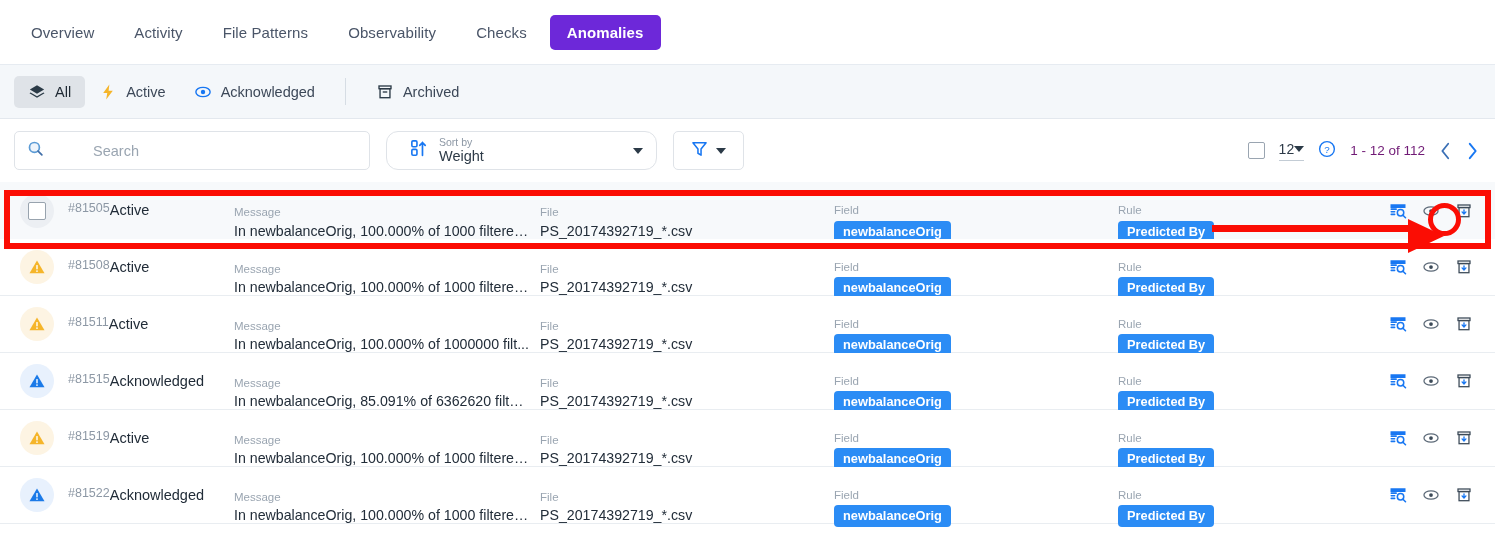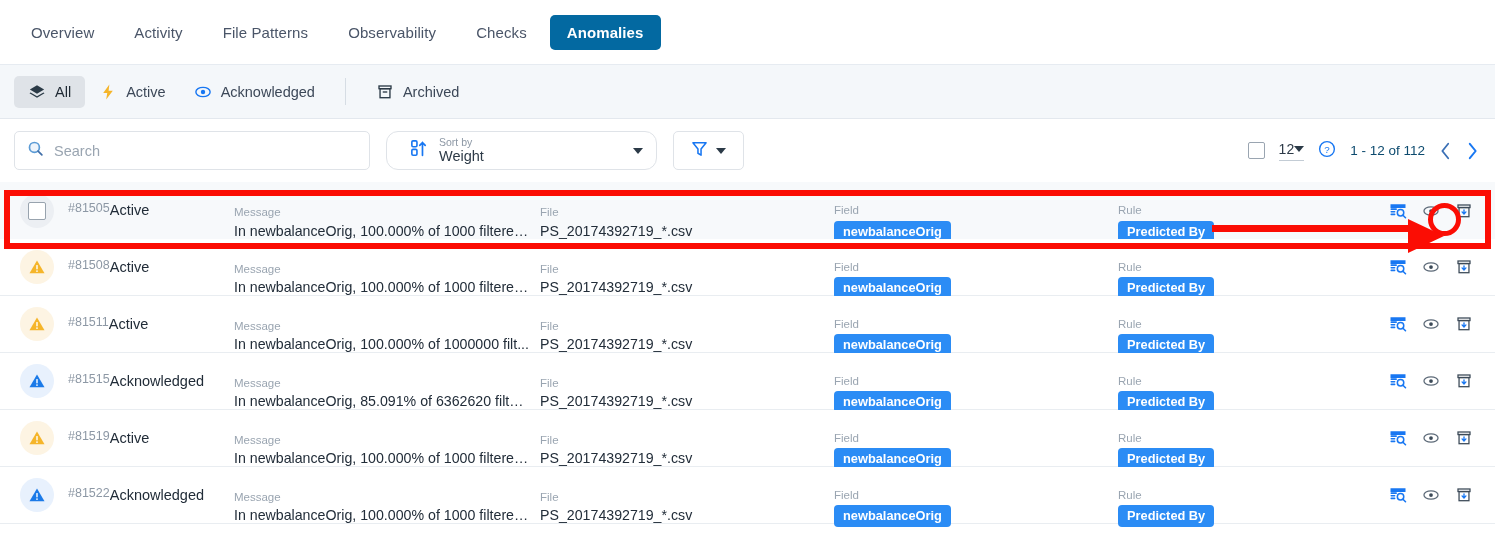--- a/index.html
+++ b/index.html
@@ -23,21 +23,21 @@
   .tab {
     font-size: 15px;
     color: #4a5568;
     padding: 9px 17px;
     border-radius: 5px;
     white-space: nowrap;
     cursor: pointer;
     letter-spacing: .1px;
   }
   .tab.active {
-    background: #0369a1;
+    background: #6d28d9;
     color: #ffffff;
     font-weight: bold;
   }
 
   
   .statusbar {
     height: 55px;
     background: #f4f7fa;
     border-top: 1px solid #e6ebf1;
     border-bottom: 1px solid #e3e8ee;
@@ -72,20 +72,21 @@
     width: 356px; height: 39px;
     border: 1px solid #dfe3e8; border-radius: 5px;
     display: flex; align-items: center; gap: 10px;
     padding: 0 12px; background: #fff;
   }
   .searchbox input {
     border: none; outline: none; font-size: 14.5px;
     color: #32404e; width: 100%;
     font-family: "Liberation Sans", sans-serif;
     background: transparent;
+    margin-left: 39px;
   }
   .searchbox input::placeholder { color: #9aa5b1; }
 
   .sortbox {
     width: 271px; height: 39px;
     border: 1px solid #dfe3e8; border-radius: 12px;
     display: flex; align-items: center; gap: 11px;
     padding: 0 24px; background: #fff; cursor: pointer;
     position: relative;
   }
@@ -116,21 +117,21 @@
     width: 17px; height: 17px;
     border: 1.5px solid #9aa5b1; border-radius: 2px;
     cursor: pointer; background: #fff;
   }
   .pgsize {
     display: flex; align-items: center; 
     border-bottom: 1px solid #c3ccd5;
     padding-bottom: 3px; cursor: pointer;
   }
   .pgsize-val { font-size: 14px; color: #2d3a47; }
-  .pgrange { font-size: 13.5px; color: #0c4a6e; white-space: nowrap; }
+  .pgrange { font-size: 13.5px; color: #701a75; white-space: nowrap; }
   .chev { cursor: pointer; display: flex; align-items: center; }
 
   
   .list { background: #fff; }
   .row {
     height: 57px;
     display: flex; align-items: center;
     border-bottom: 1px solid #e9edf1;
     padding: 0 14px 0 20px;
     position: relative;

